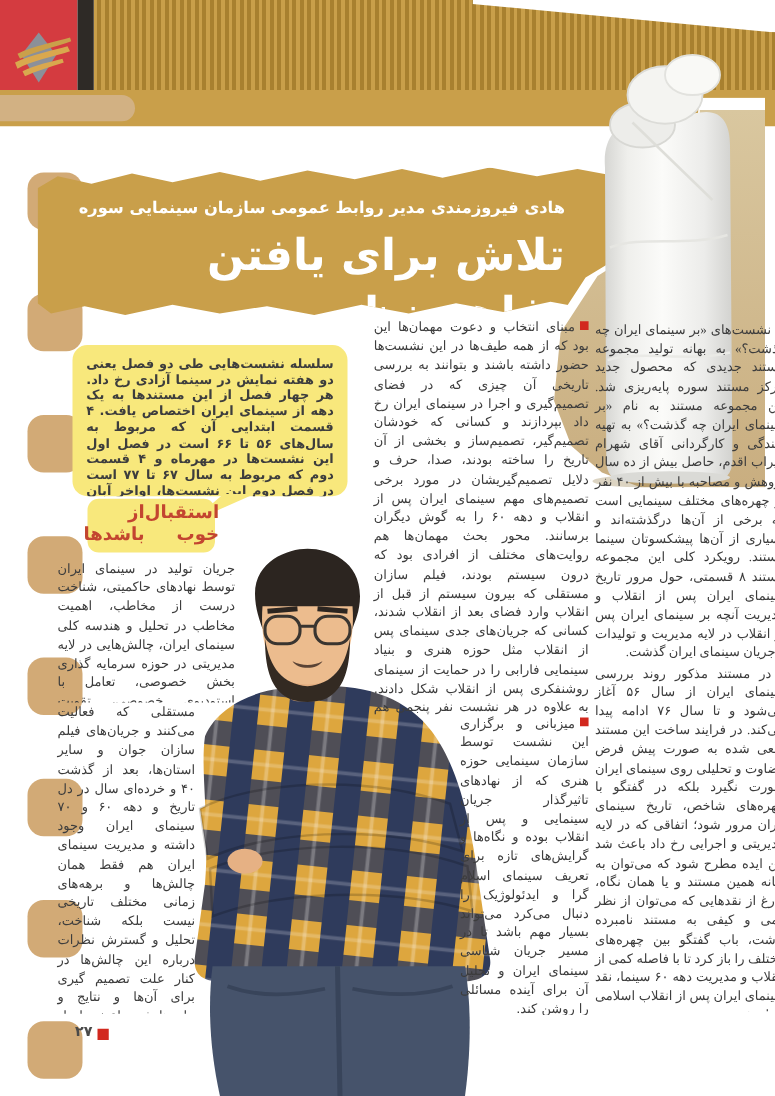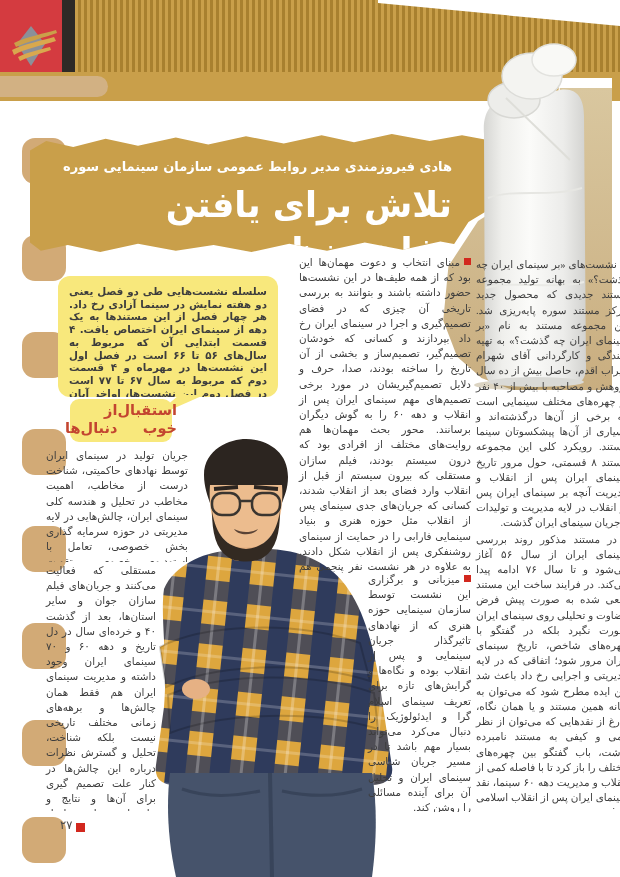--- a/index.html
+++ b/index.html
@@ -60,21 +60,21 @@
     margin-left:4px;transform:translateY(-1px);}
 
   
   .capsule{position:absolute;left:22px;width:44px;height:46px;border-radius:13px;background:var(--capsule);}
 
   
   .man{position:absolute;left:112px;top:437px;width:318px;height:440px;z-index:1;}
 
   
   .pagenum{position:absolute;left:60px;top:818px;display:flex;direction:ltr;align-items:flex-end;gap:4px;
-    font-size:11.5px;font-weight:normal;color:#4a4a4a;z-index:4;}
+    font-size:11.5px;font-weight:bold;color:#4a4a4a;z-index:4;}
   .pagenum .sq{width:9px;height:9px;background:var(--bullet-red);display:inline-block;}
 </style>
 </head>
 <body>
 
 <div class="canvas rtl">
 
   <div class="stripe-band"></div>
   <div class="stripe-notch"></div>
   <div class="logo-block">
@@ -118,21 +118,21 @@
     <path d="M34,250 C62,242 100,252 132,244" stroke="#eaeae6" stroke-width="2" fill="none"></path>
     <ellipse cx="84" cy="344" rx="48" ry="5" fill="#dadad6"></ellipse>
   </svg>
 
   <div class="lede-box rtl">
     <span>سلسله نشست‌هایی طی دو فصل یعنی دو هفته نمایش در سینما آزادی رخ داد. هر چهار فصل از این مستندها به یک دهه از سینمای ایران اختصاص یافت. ۴ قسمت ابتدایی آن که مربوط به سال‌های ۵۶ تا ۶۶ است در فصل اول این نشست‌ها در مهرماه و ۴ قسمت دوم که مربوط به سال ۶۷ تا ۷۷ است در فصل دوم این نشست‌ها، اواخر آبان اکران و بررسی شد. این سلسله نشست‌ها با استقبال خوبی از سمت نگاه‌های مختلف سینمایی، فیلم سازان و اهالی سینما مواجه شد و حضور پررنگی هم در مجامع هنری و سینمایی داشته است.</span>
   </div>
   <div class="lede-tail"></div>
   <div class="section-heading rtl">
     <span>استقبال خوب</span>
-    <span>از دنبال‌ها</span>
+    <span>از باشد‌ها</span>
   </div>
 
   <svg class="man" viewBox="0 0 318 440">
     <defs>
       <pattern id="plaid" width="44" height="44" patternUnits="userSpaceOnUse" patternTransform="rotate(6)">
         <rect width="44" height="44" fill="#dda63e"></rect>
         <rect x="0" y="0" width="20" height="44" fill="#2f3b5c"></rect>
         <rect x="0" y="0" width="44" height="20" fill="#2f3b5c" opacity="0.82"></rect>
         <rect x="30" y="0" width="3" height="44" fill="#ffffff" opacity="0.25"></rect>
         <rect x="0" y="30" width="44" height="3" fill="#ffffff" opacity="0.2"></rect>

